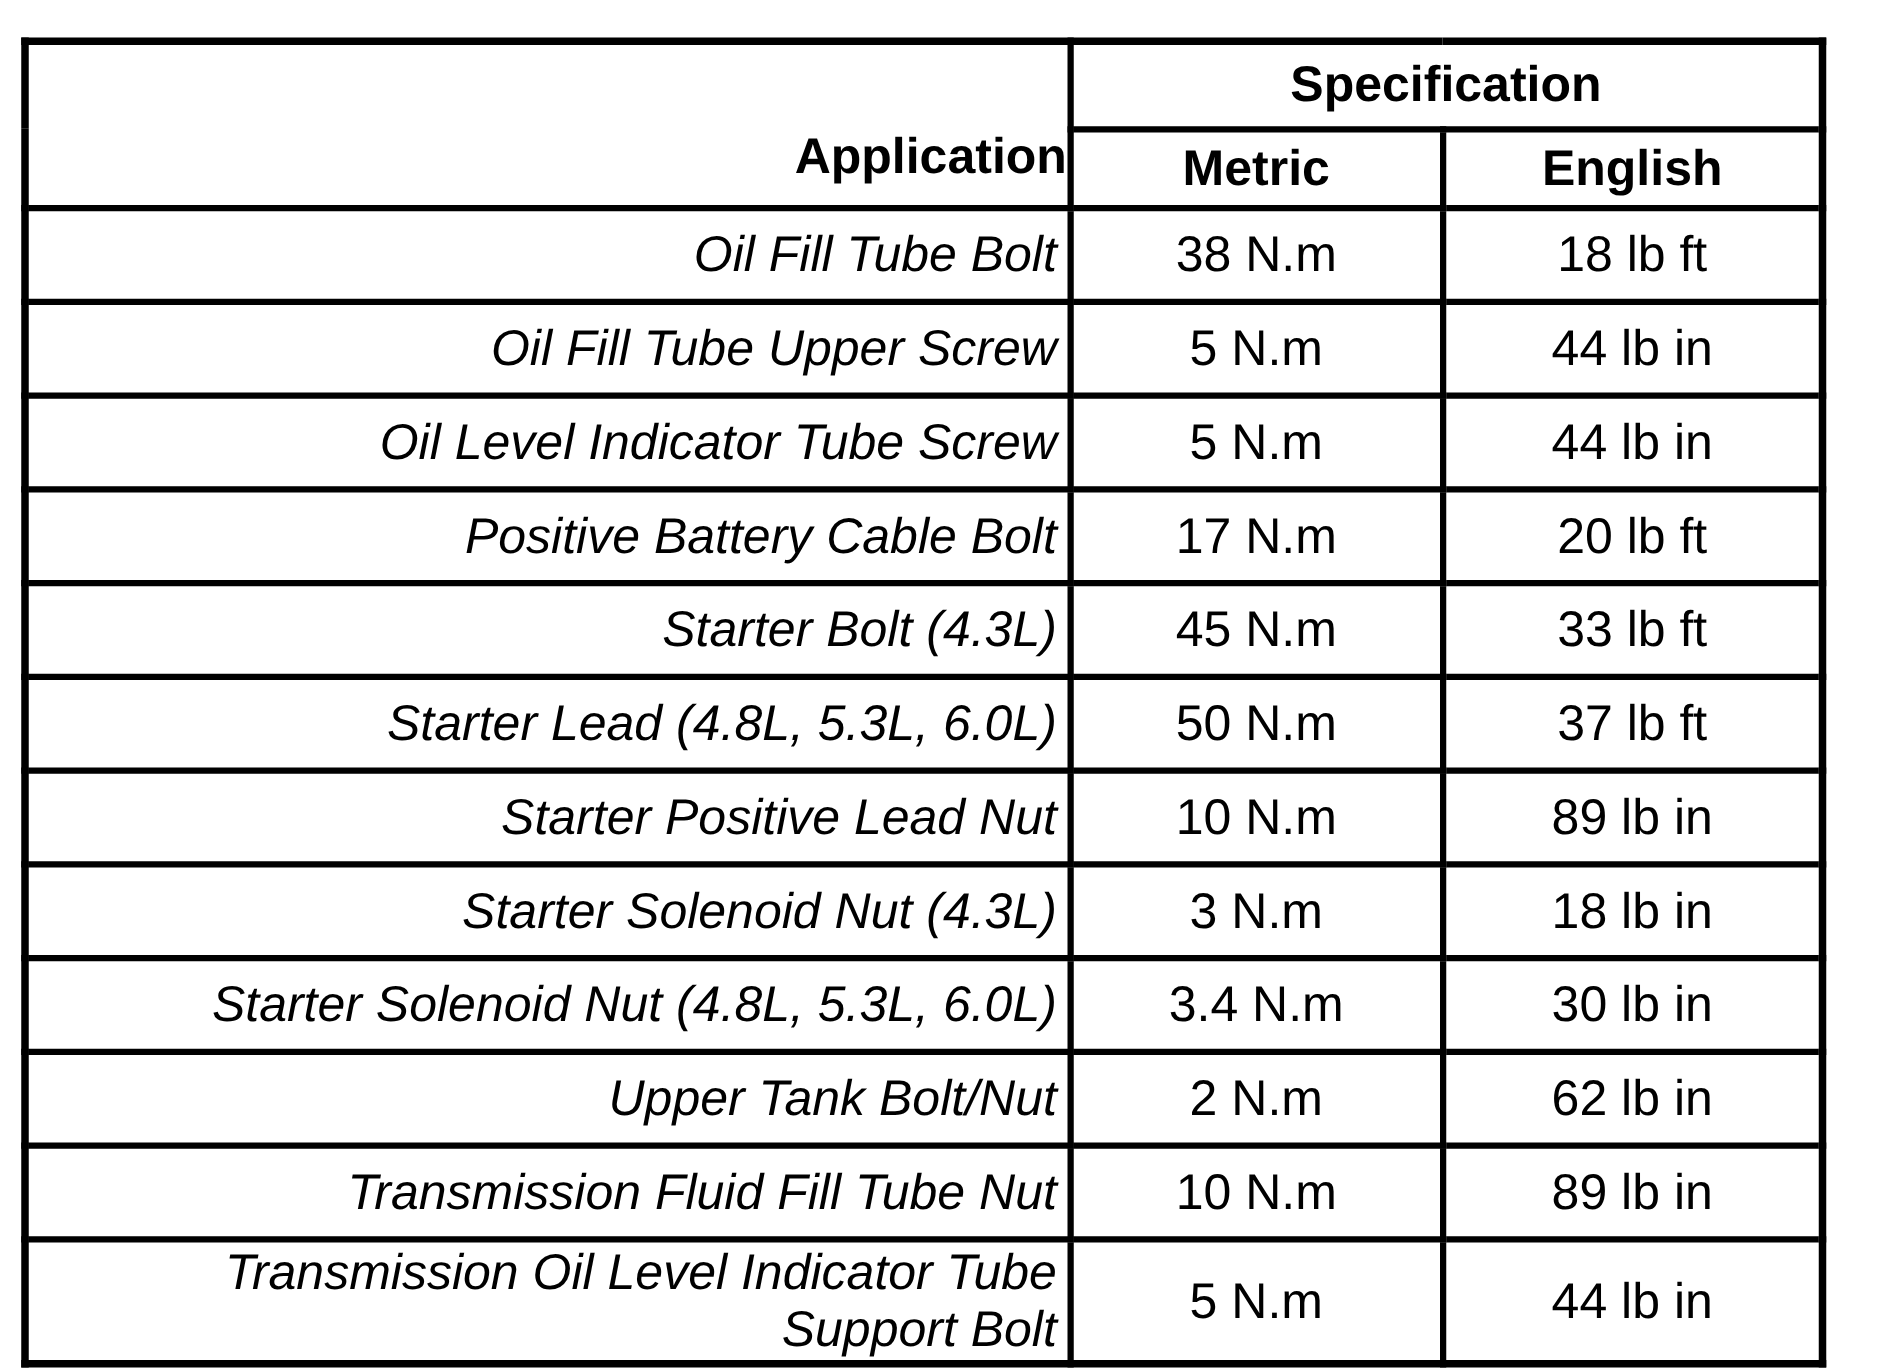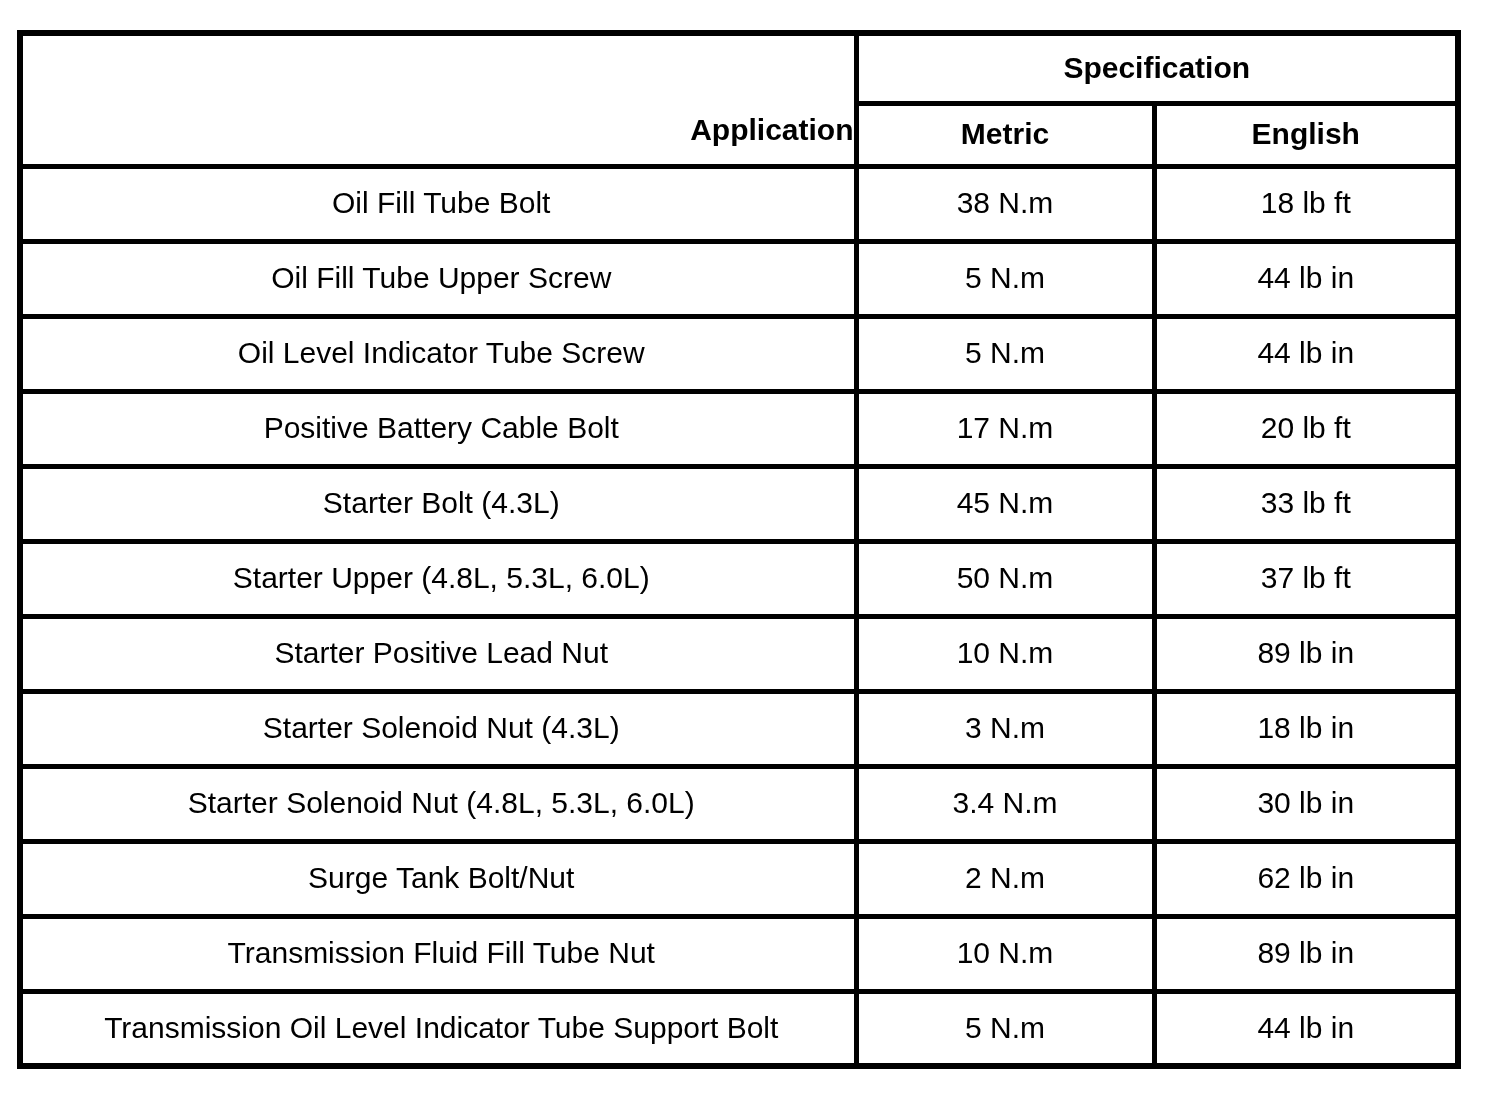--- a/index.html
+++ b/index.html
@@ -21,21 +21,21 @@
     top: 30px;
     width: 1438px;
     height: 1035px;
     border-collapse: collapse;
     table-layout: fixed;
     background: #ffffff;
   }
   table.spec-table th,
   table.spec-table td {
     border: 5px solid #000000;
-    font-size: 30px;
+    font-size: 40px;
     line-height: 1.15;
     color: #000000;
     overflow: hidden;
   }
   table.spec-table {
     border: 6px solid #000000;
   }
   th {
     font-weight: bold;
     text-align: center;
@@ -44,24 +44,25 @@
   }
   th.app-head {
     vertical-align: bottom;
     padding-bottom: 16px;
     text-align: right;
   }
   tr.spec-row   { height: 70px; }
   tr.units-row  { height: 63px; }
   tr.data-row   { height: 75px; }
   td.app-cell {
-    text-align: center;
+    text-align: right;
     vertical-align: middle;
     padding-left: 14px;
     padding-right: 8px;
+    font-style: italic;
   }
   td.val-cell {
     text-align: center;
     vertical-align: middle;
     padding: 0 4px;
   }
 </style>
 </head>
 <body>
 
@@ -102,41 +103,41 @@
         <td class="app-cell">Positive Battery Cable Bolt</td>
         <td class="val-cell">17 N.m</td>
         <td class="val-cell">20 lb ft</td>
       </tr>
       <tr class="data-row">
         <td class="app-cell">Starter Bolt (4.3L)</td>
         <td class="val-cell">45 N.m</td>
         <td class="val-cell">33 lb ft</td>
       </tr>
       <tr class="data-row">
-        <td class="app-cell">Starter Upper (4.8L, 5.3L, 6.0L)</td>
+        <td class="app-cell">Starter Lead (4.8L, 5.3L, 6.0L)</td>
         <td class="val-cell">50 N.m</td>
         <td class="val-cell">37 lb ft</td>
       </tr>
       <tr class="data-row">
         <td class="app-cell">Starter Positive Lead Nut</td>
         <td class="val-cell">10 N.m</td>
         <td class="val-cell">89 lb in</td>
       </tr>
       <tr class="data-row">
         <td class="app-cell">Starter Solenoid Nut (4.3L)</td>
         <td class="val-cell">3 N.m</td>
         <td class="val-cell">18 lb in</td>
       </tr>
       <tr class="data-row">
         <td class="app-cell">Starter Solenoid Nut (4.8L, 5.3L, 6.0L)</td>
         <td class="val-cell">3.4 N.m</td>
         <td class="val-cell">30 lb in</td>
       </tr>
       <tr class="data-row">
-        <td class="app-cell">Surge Tank Bolt/Nut</td>
+        <td class="app-cell">Upper Tank Bolt/Nut</td>
         <td class="val-cell">2 N.m</td>
         <td class="val-cell">62 lb in</td>
       </tr>
       <tr class="data-row">
         <td class="app-cell">Transmission Fluid Fill Tube Nut</td>
         <td class="val-cell">10 N.m</td>
         <td class="val-cell">89 lb in</td>
       </tr>
       <tr class="data-row">
         <td class="app-cell">Transmission Oil Level Indicator Tube Support Bolt</td>

